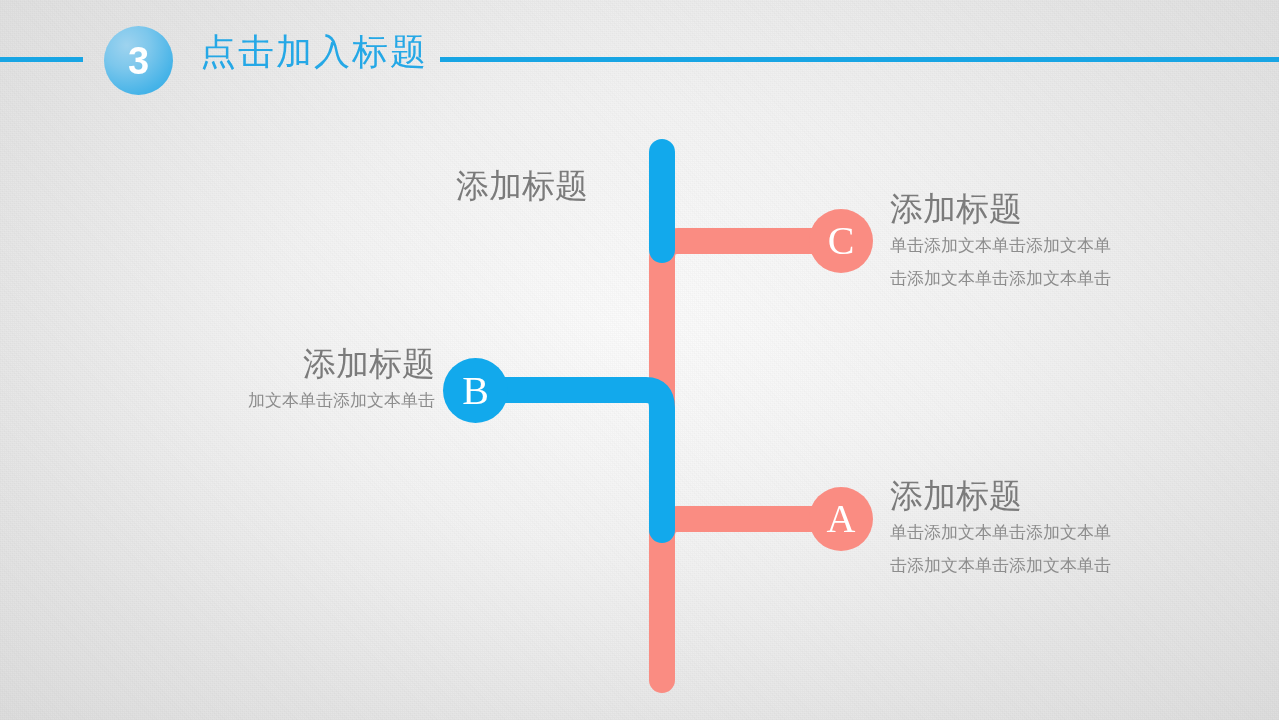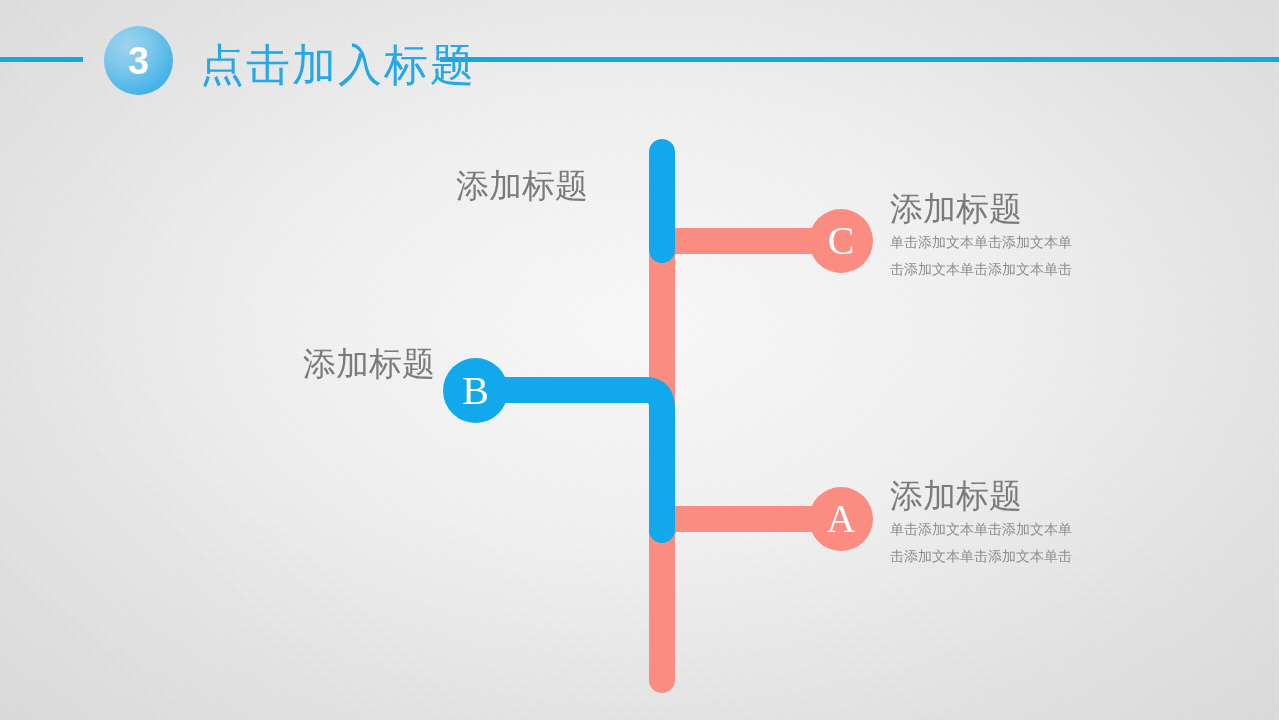--- a/index.html
+++ b/index.html
@@ -60,22 +60,22 @@
     color: #ffffff;
     font-size: 38px;
     font-weight: bold;
     line-height: 1;
     letter-spacing: 0;
   }
 
   .hdr-title {
     position: absolute;
     left: 200px;
-    top: 36px;
-    font-size: 44px;
+    top: 28px;
+    font-size: 36px;
     color: #25A8E6;
     letter-spacing: 2px;
     white-space: nowrap;
   }
 
   
   .diagram {
     position: absolute;
     left: 0;
     top: 0;
@@ -114,21 +114,21 @@
   }
 
   .txt-block { position: absolute; }
   .txt-block .t-title {
     font-size: 33px;
     color: #7b7b7b;
     line-height: 1.18;
     white-space: nowrap;
   }
   .txt-block .t-body {
-    font-size: 14px;
+    font-size: 17px;
     color: #8d8d8d;
     line-height: 1.95;
     white-space: nowrap;
   }
 
   .txt-c { left: 890px; top: 190px; text-align: left; }
   .txt-a { left: 890px; top: 477px; text-align: left; }
   .txt-b { left: 135px; top: 345px; text-align: right; width: 300px; }
   .txt-b .t-body { white-space: normal; }
 </style>
@@ -169,20 +169,21 @@
       <div class="t-title">添加标题</div>
       <div class="t-body">单击添加文本单击添加文本单</div>
       <div class="t-body">击添加文本单击添加文本单击</div>
     </div>
 
     <div class="node blue node-b">
       <span>B</span>
     </div>
     <div class="txt-block txt-b">
       <div class="t-title">添加标题</div>
+      <div class="t-body">加文本单击添加文本单击</div>
     </div>
 
     <div class="node salmon node-a">
       <span>A</span>
     </div>
     <div class="txt-block txt-a">
       <div class="t-title">添加标题</div>
       <div class="t-body">单击添加文本单击添加文本单</div>
       <div class="t-body">击添加文本单击添加文本单击</div>
     </div>

